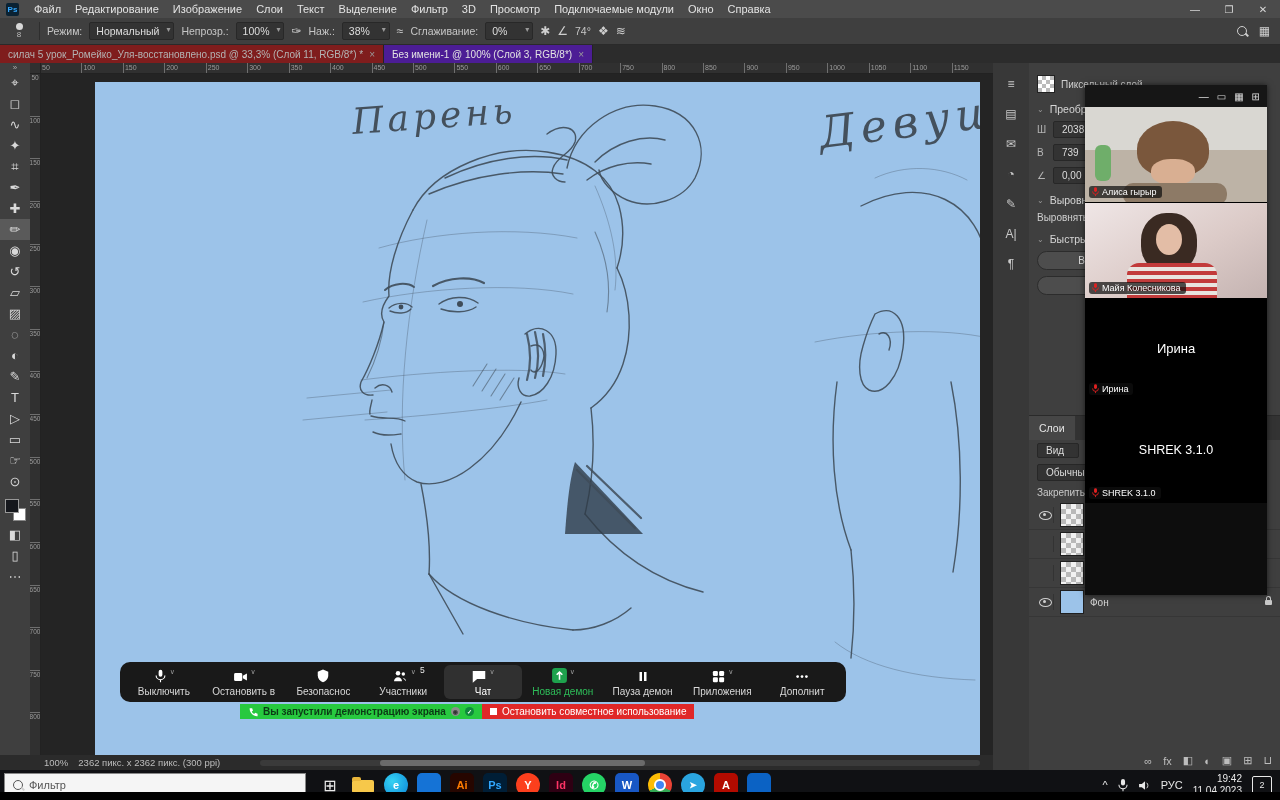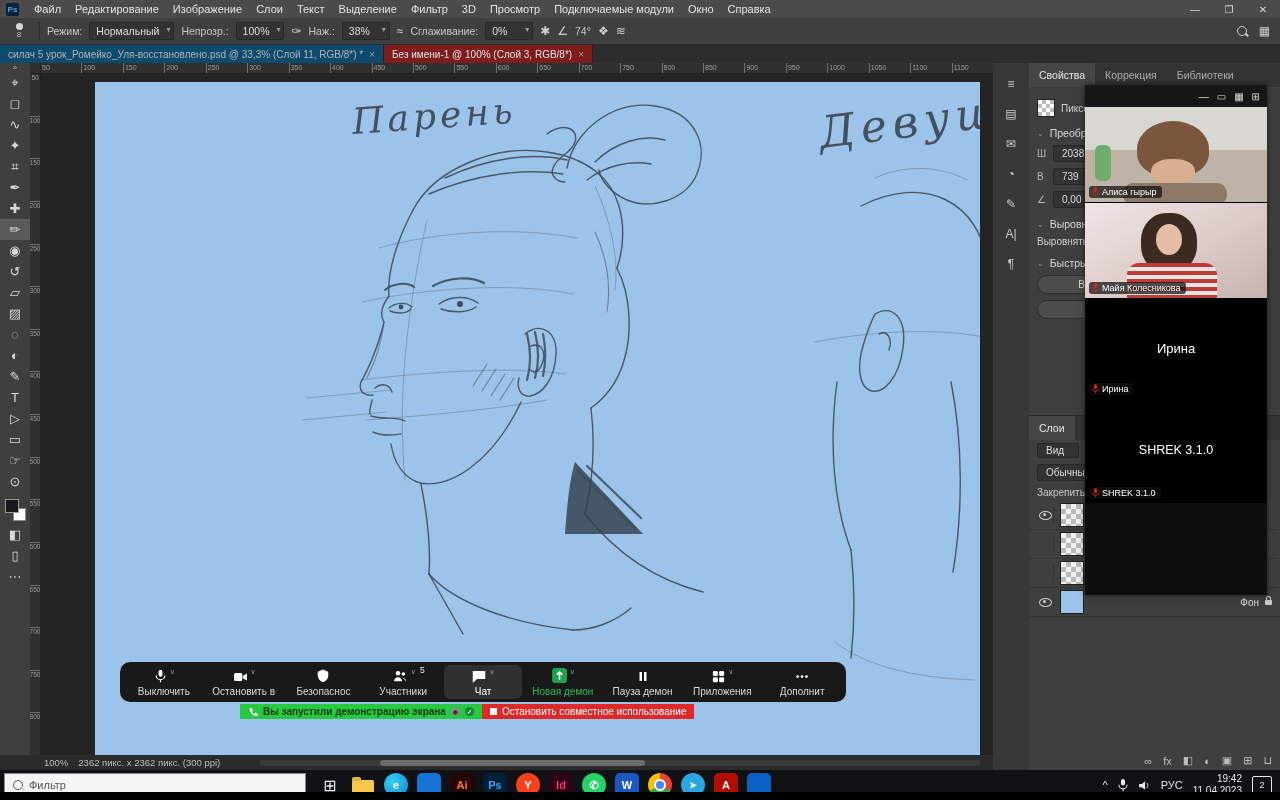--- a/index.html
+++ b/index.html
@@ -25,22 +25,22 @@
   .opt-box{background:#333;border:1px solid #282828;border-radius:2px;padding:2px 14px 2px 6px;
            color:#ddd;position:relative;min-width:26px;}
   .opt-box::after{content:"▾";position:absolute;right:3px;top:2px;font-size:8px;color:#999;}
   .opt-ico{font-size:12px;color:#cfcfcf;}
   .opt-right{margin-left:auto;display:flex;gap:12px;margin-right:10px;align-items:center;}
   .mag{width:8px;height:8px;border:1.5px solid #cfcfcf;border-radius:50%;position:relative;display:inline-block;}
   .mag::after{content:"";position:absolute;left:7px;top:7px;width:4px;height:1.5px;background:#cfcfcf;transform:rotate(45deg);}
   
   .tabbar{position:absolute;left:0;top:45px;width:1280px;height:18px;background:#2c2c2c;display:flex;z-index:18;}
   .doc-tab{display:flex;align-items:center;gap:6px;padding:0 8px;font-size:10px;color:#b3b3b3;
-           background:#0c4a6e;border-right:1px solid #232323;white-space:nowrap;}
-  .doc-tab[data-state="active"]{background:#7f1d1d;color:#e2e2e2;}
+           background:#7f1d1d;border-right:1px solid #232323;white-space:nowrap;}
+  .doc-tab[data-state="active"]{background:#4c1d95;color:#e2e2e2;}
   .tab-close{color:#9a9a9a;font-size:10px;}
   
   .toolbar{position:absolute;left:0;top:63px;width:30px;height:692px;background:#3f3f3f;z-index:15;
            display:flex;flex-direction:column;align-items:center;}
   .tb-collapse{font-size:8px;color:#aaa;height:9px;line-height:9px;}
   .tool{width:30px;height:21px;display:flex;align-items:center;justify-content:center;
         font-size:13px;color:#d9d9d9;}
   .tool[data-state="active"]{background:#5a5a5a;}
   .swatches{position:relative;width:30px;height:28px;margin-top:4px;}
   .swatch-bg{position:absolute;left:13px;top:12px;width:11px;height:11px;background:#fff;border:1px solid #888;}
@@ -102,21 +102,21 @@
   .padlock::before{content:"";position:absolute;left:1px;top:-4px;width:3px;height:4px;
                    border:1px solid #c8c8c8;border-bottom:none;border-radius:3px 3px 0 0;}
   .layer-row{display:flex;align-items:center;gap:6px;height:28px;padding:0 8px;border-bottom:1px solid #363636;font-size:10px;color:#d5d5d5;}
   .eye-box{width:16px;height:16px;border-right:1px solid #333;display:flex;align-items:center;justify-content:center;}
   .eye-ic{width:11px;height:7px;border:1px solid #cfcfcf;border-radius:50%;position:relative;display:none;}
   .eye-ic::before{content:"";position:absolute;left:3px;top:1px;width:3px;height:3px;border-radius:50%;background:#cfcfcf;}
   .layer-row[data-visible="true"] .eye-ic{display:block;}
   .lthumb{width:22px;height:22px;border:1px solid #1f1f1f;}
   .layer-row[data-thumb="checker"] .lthumb{background:repeating-conic-gradient(#b9b9b9 0 25%,#f2f2f2 0 50%) 0 0/10px 10px;}
   .layer-row[data-thumb="blue"] .lthumb{background:#9cc3e9;}
-  .lname{flex:1;text-align:right;}
+  .lname{flex:1;}
   .llock{display:none;}
   .layer-row[data-locked="true"] .llock{display:inline-block;}
   .layers-bottom{position:absolute;bottom:3px;left:6px;right:8px;display:flex;gap:11px;justify-content:flex-end;
                  font-size:11px;color:#bdbdbd;align-items:center;}
   
   .zoom-panel{position:absolute;left:1085px;top:85px;width:182px;height:510px;background:#0d0d0d;z-index:30;
               box-shadow:0 0 6px rgba(0,0,0,.6);}
   .zp-top{height:22px;background:#161616;display:flex;align-items:center;justify-content:flex-end;gap:8px;
           padding-right:7px;font-size:10px;}
   .tile{position:relative;width:182px;overflow:hidden;border-bottom:1px solid #000;}
@@ -474,26 +474,20 @@
   <span class="strip-ic"><span>≡</span></span>
       <span class="strip-ic"><span>▤</span></span>
       <span class="strip-ic"><span>✉</span></span>
       <span class="strip-ic"><span>◔</span></span>
       <span class="strip-ic"><span>✎</span></span>
       <span class="strip-ic"><span>A|</span></span>
       <span class="strip-ic"><span>¶</span></span>
     </div>
 
   <div class="panels">
-    <div class="panel-tabs">
-
-    <span class="panel-tab" data-state="active">Свойства</span>
-        <span class="panel-tab" data-state="">Коррекция</span>
-        <span class="panel-tab" data-state="">Библиотеки</span>
-      </div>
     <div class="props">
       <div class="prow">
         <span class="thumb-checker" actable="false"></span>
         <span>Пиксельный слой</span>
       </div>
       <div class="sec-h">
           <span class="chv">⌄</span>
         <span>Преобразовать</span>
         </div>
       <div class="prow">

